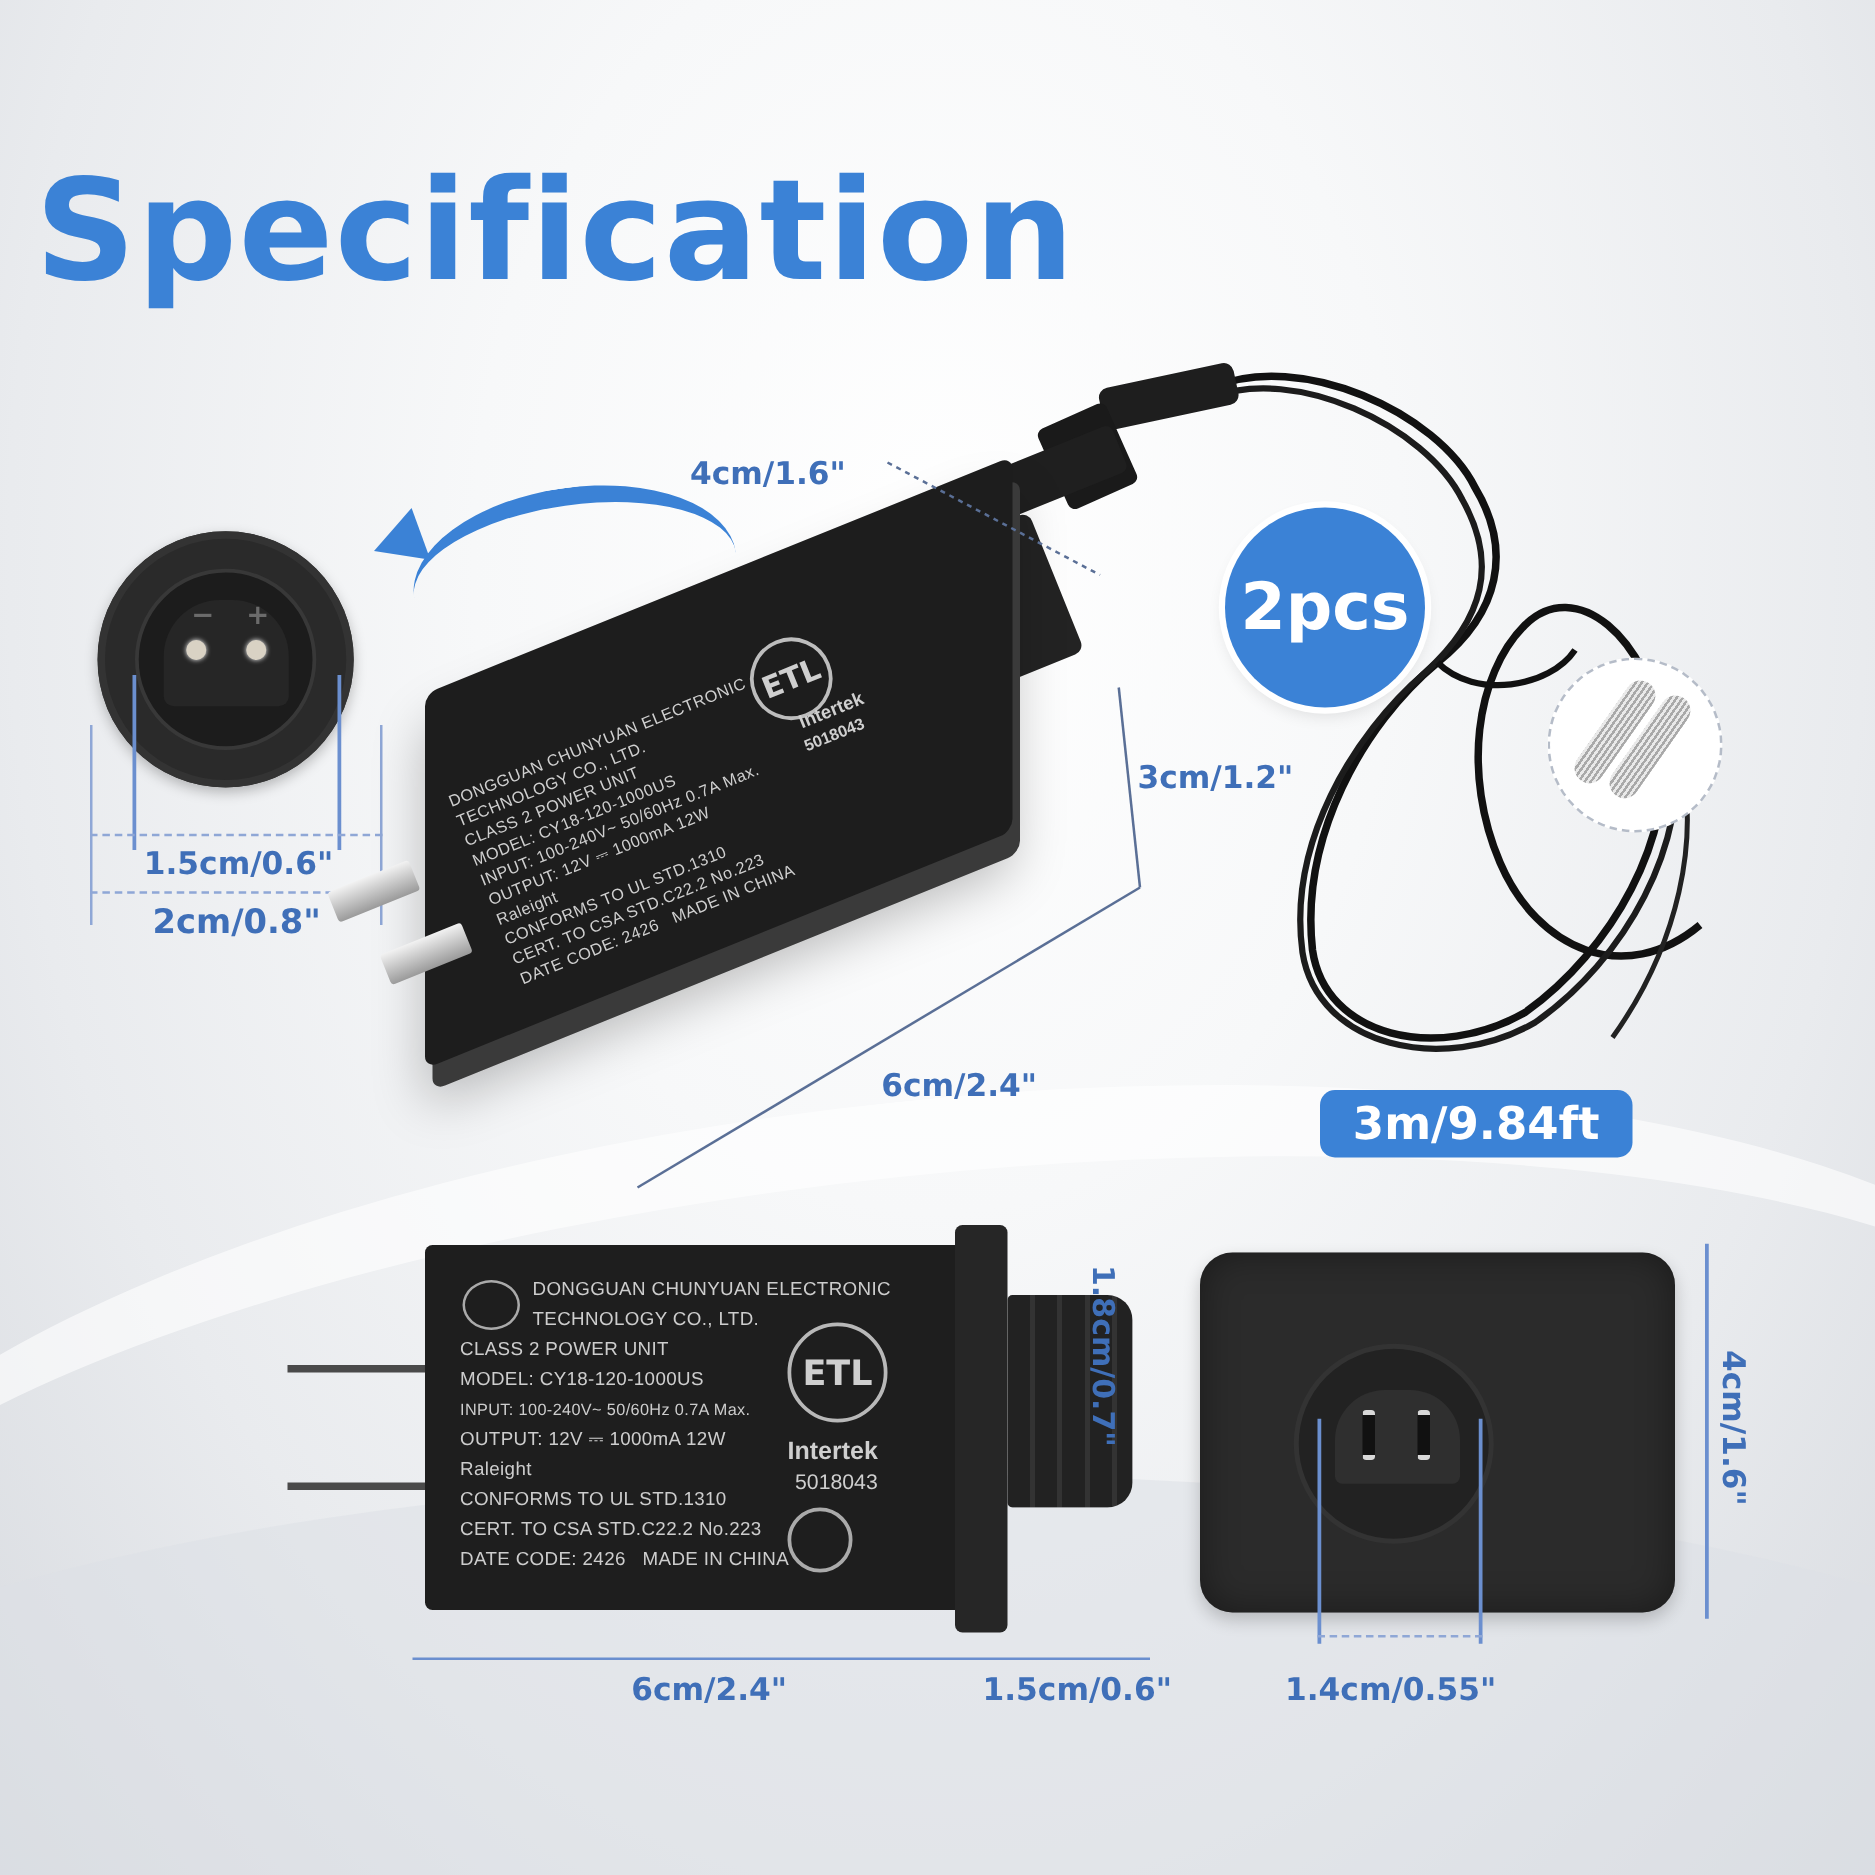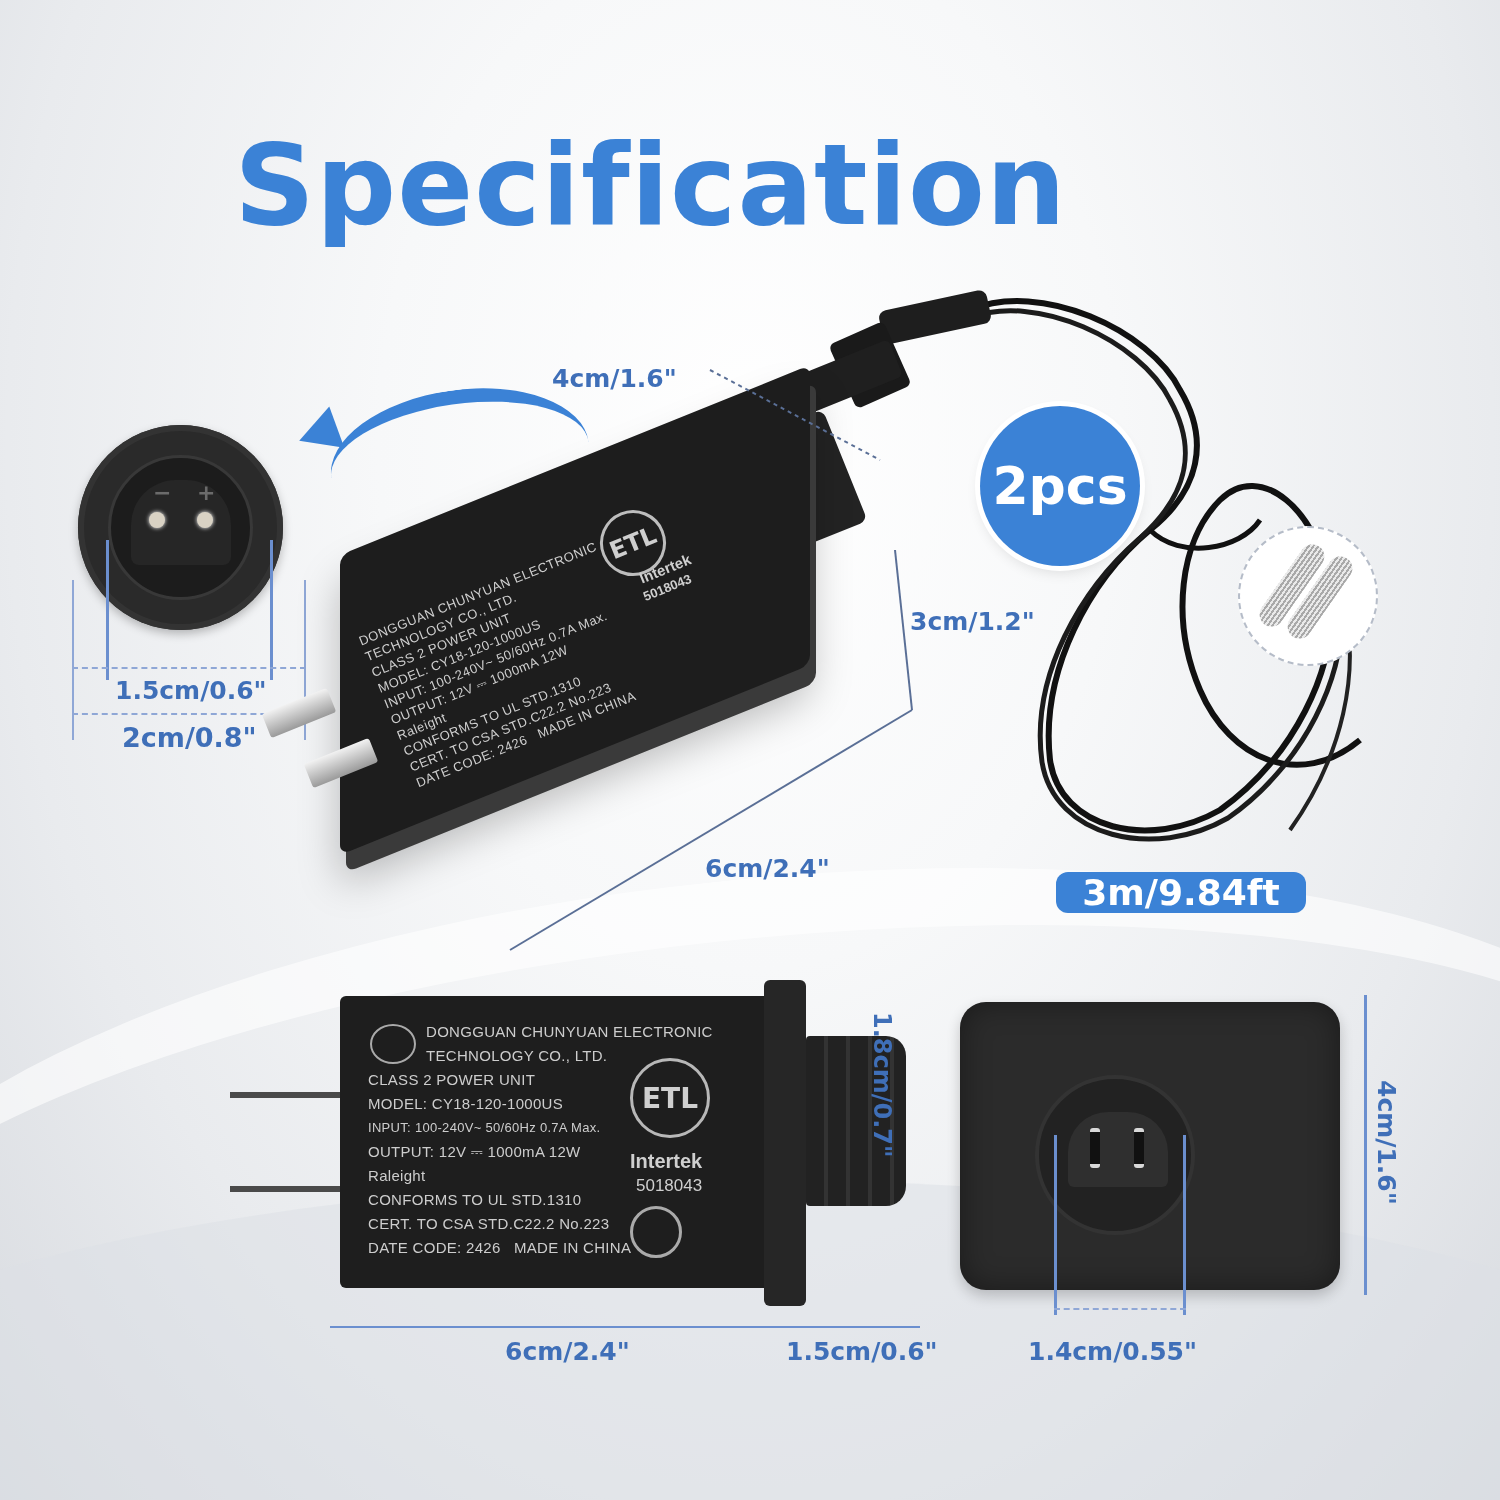--- a/index.html
+++ b/index.html
@@ -13,21 +13,21 @@
   .swoosh1 {
     position: absolute; left: -200px; top: 880px; width: 1900px; height: 700px;
     border-radius: 50%; border-top: 60px solid rgba(255,255,255,0.6);
     transform: rotate(-6deg);
   }
   .swoosh2 {
     position: absolute; left: -300px; top: 1180px; width: 2100px; height: 600px;
     border-radius: 50%; background: rgba(220,224,230,0.55);
   }
   .title {
-    position: absolute; left: 0; top: 120px; width: 1273px; text-align: center;
+    position: absolute; left: 0; top: 120px; width: 1273px; 
     font-weight: bold; font-size: 112px; letter-spacing: 1px;
     color: var(--accent);
     padding-left: 28px;
   }
   .dim {
     position: absolute; color: #3f6fb8; font-weight: bold; font-size: 25px;
     white-space: nowrap;
   }
   .dim.vert { writing-mode: vertical-rl; }
   .line { position: absolute; background: #6b8fcf; }
@@ -98,21 +98,21 @@
 
   
   .badge-pcs {
     position: absolute; left: 980px; top: 406px; width: 160px; height: 160px; border-radius: 50%;
     background: var(--accent); color: #fff; font-weight: bold; font-size: 52px;
     display: flex; align-items: center; justify-content: center;
     box-shadow: 0 0 0 5px #ffffff, 0 6px 14px rgba(0,0,0,0.12);
     text-align: right;
   }
   .badge-len {
-    position: absolute; left: 1056px; top: 872px; width: 250px; height: 41px; border-radius: 12px;
+    position: absolute; left: 1056px; top: 872px; width: 250px; height: 54px; border-radius: 12px;
     background: var(--accent); color: #fff; font-weight: bold; font-size: 36px;
     display: flex; align-items: center; justify-content: center;
   }
 
   
   .cable-svg { position: absolute; left: 820px; top: 290px; }
 
   
   .inset {
     position: absolute; left: 1238px; top: 526px; width: 140px; height: 140px; border-radius: 50%;

